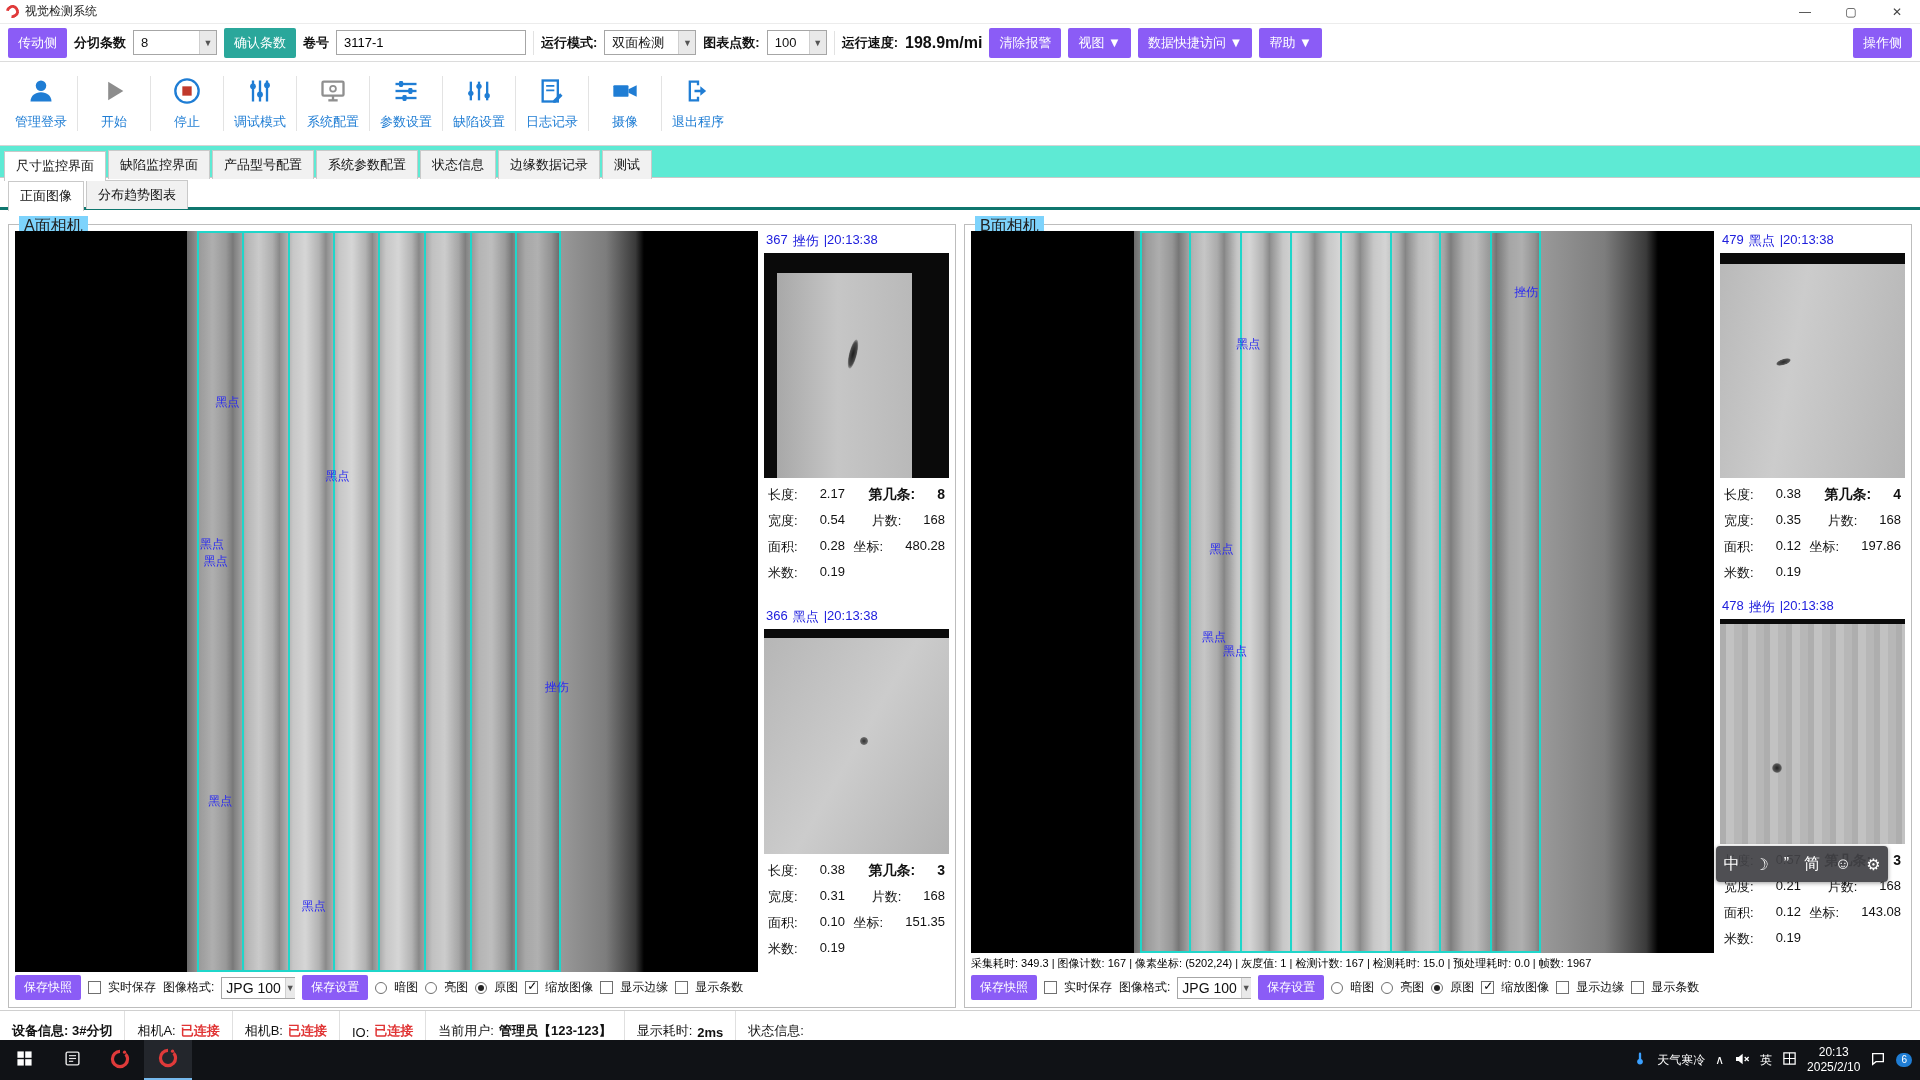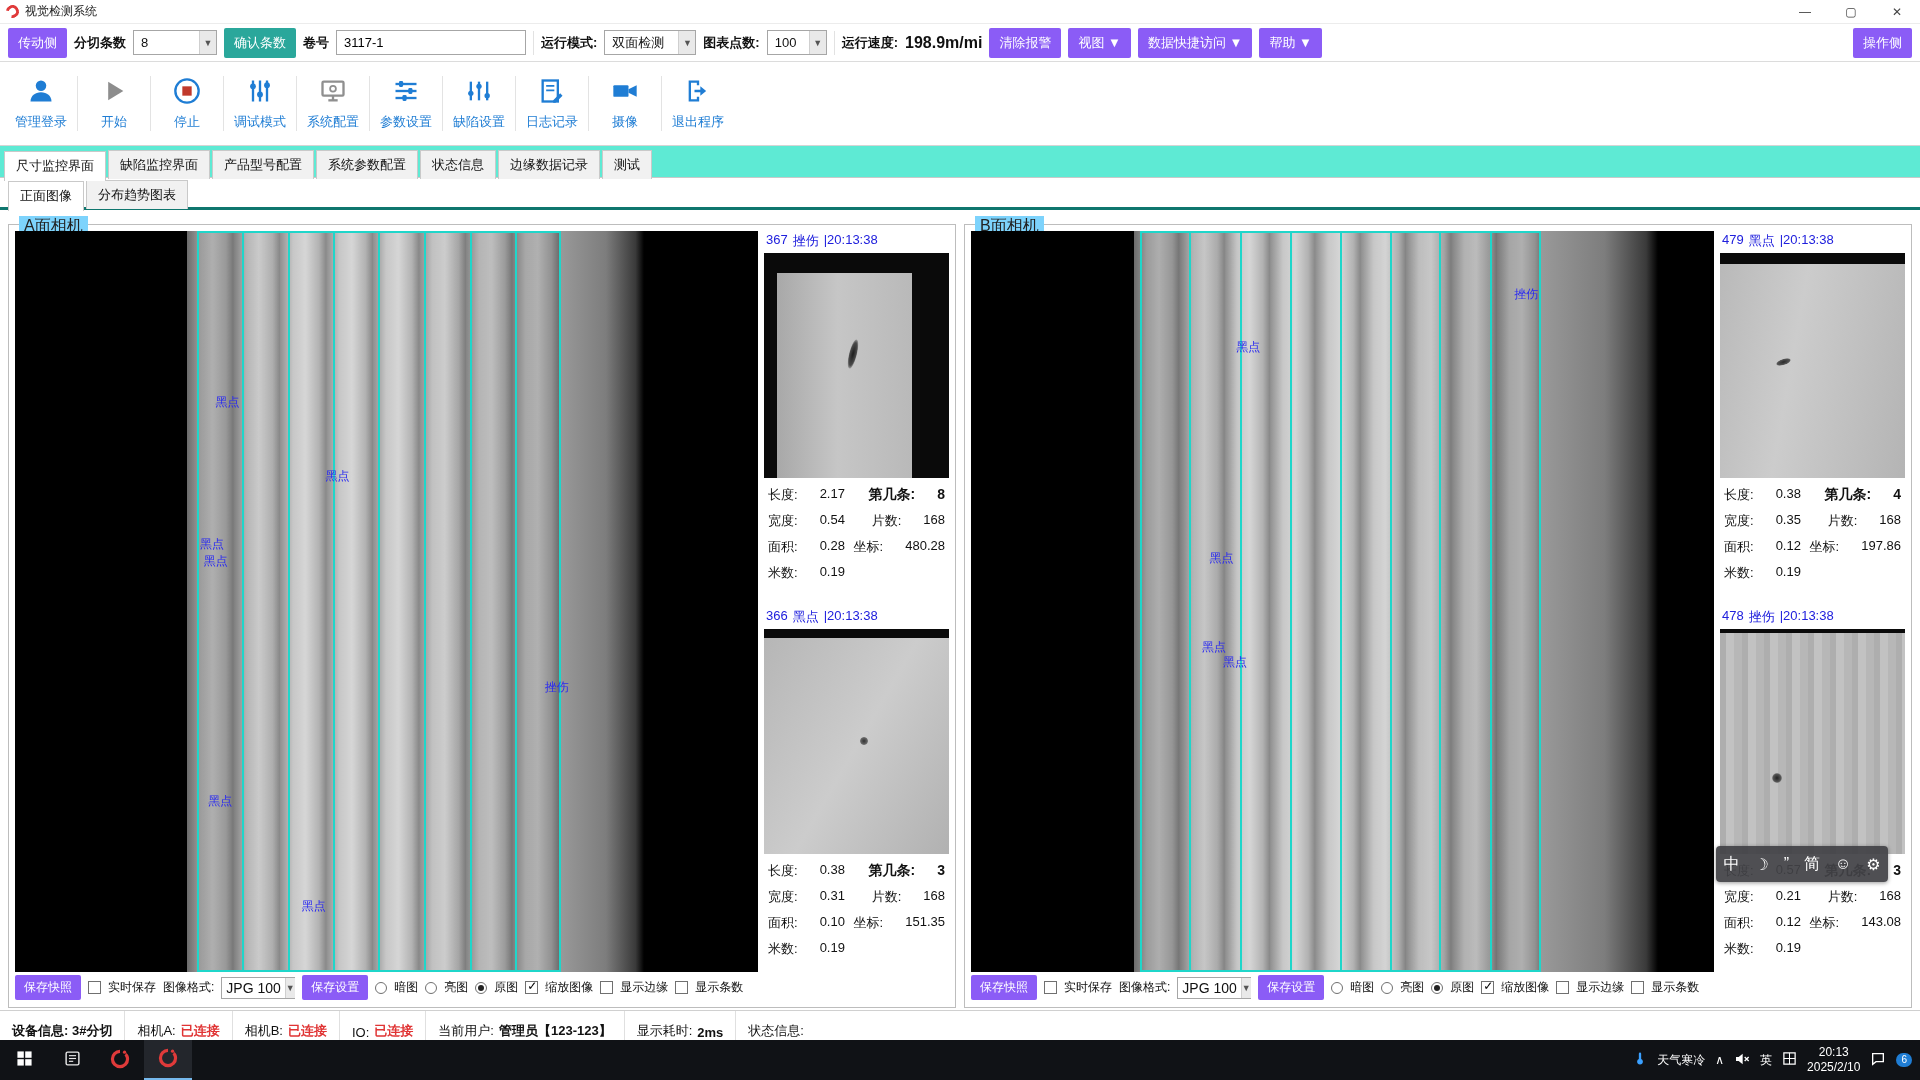--- a/index.html
+++ b/index.html
@@ -542,20 +542,21 @@
             <div class="stat-row">
                 <span class="pair">
                   <span>米数:</span>
                   <span>0.19</span>
                 </span>
               </div>
           </div>
         </div>
       </div>
     </div>
+    <div class="panel-stats-line">采集耗时: 349.3 | 图像计数: 167 | 像素坐标: (5202,24) | 灰度值: 1 | 检测计数: 167 | 检测耗时: 15.0 | 预处理耗时: 0.0 | 帧数: 1967</div>
     <div class="panel-ctrls">
       <button class="btn blue small">保存快照</button>
       <span class="cb"></span>
         <span class="ctl-label">实时保存</span>
       <span class="ctl-label">图像格式:</span>
       <div class="combo fmt">
           <span class="val">JPG 100</span>
           <span class="arrow">▼</span>
         </div>
       <button class="btn blue small">保存设置</button>

